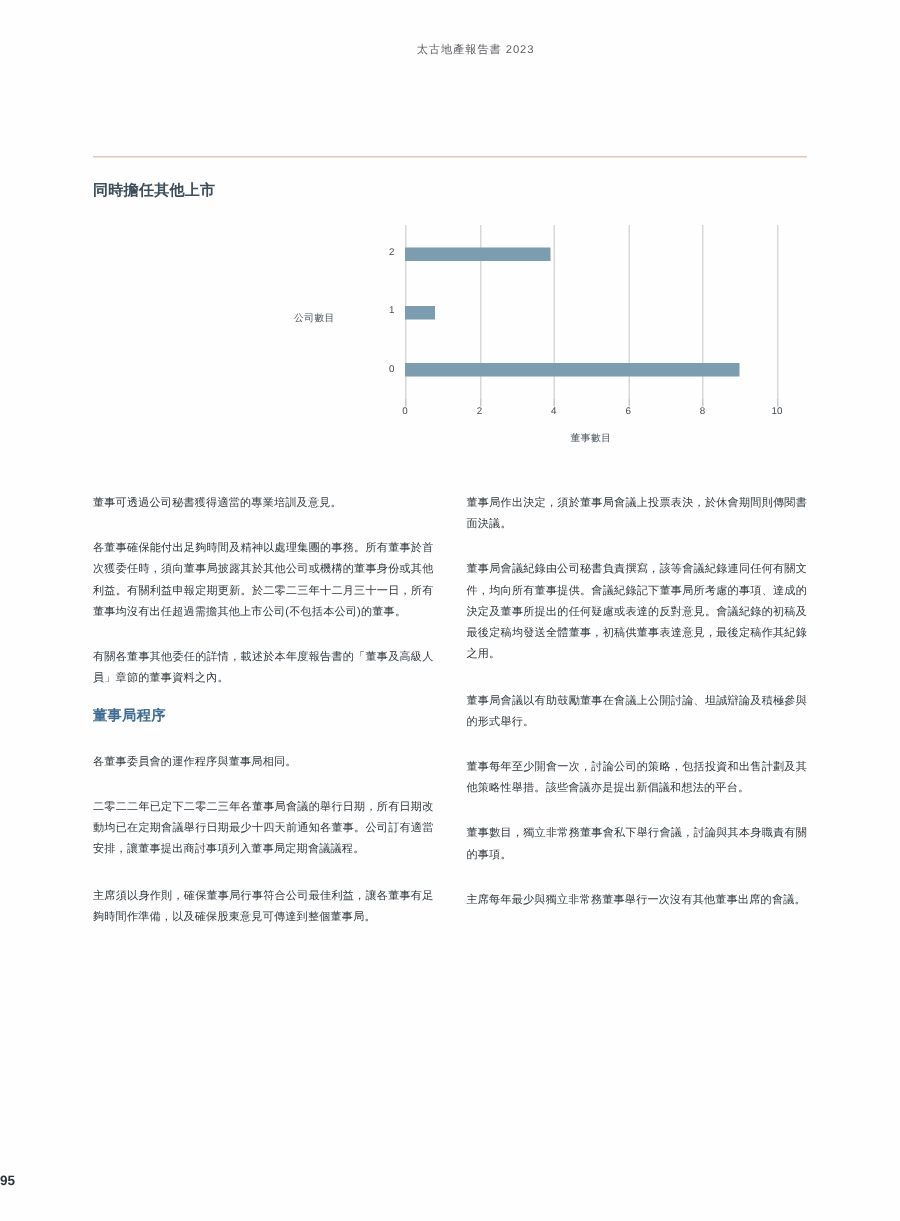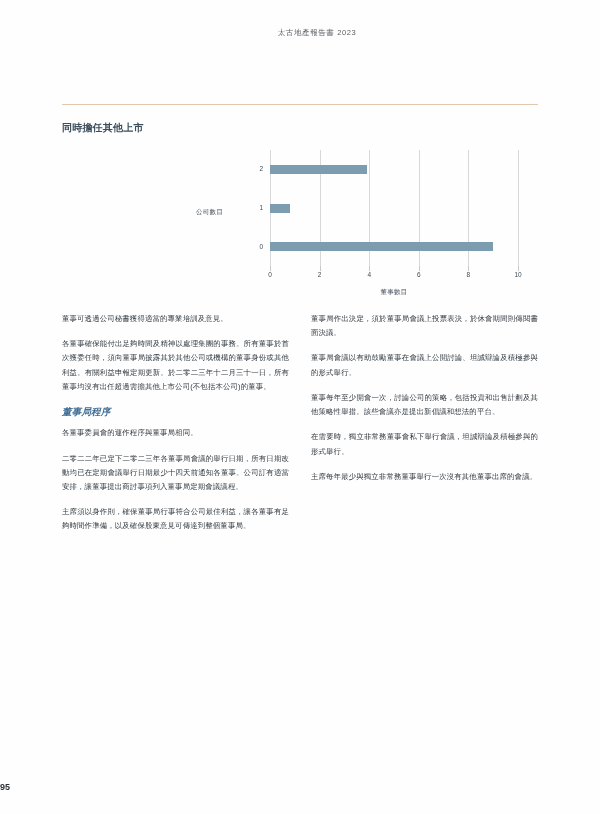--- a/index.html
+++ b/index.html
@@ -149,35 +149,34 @@
     left: 62px;
     right: 62px;
     display: flex;
     gap: 22px;
   }
   .col {
     width: 227px;
     flex: 0 0 227px;
   }
   .col p {
-    margin: 0 0 11px 0;
+    margin: 16px 0 11px 0;
     font-size: 7.4px;
     line-height: 1.92;
     color: #30383f;
     text-align: justify;
     letter-spacing: 0.15px;
   }
   .sub-heading {
     margin: 7px 0 7px 0;
     font-size: 9.5px;
     font-weight: bold;
     color: #3f6c94;
     letter-spacing: 0.2px;
     line-height: 1.5;
-    font-style: italic;
   }
 
   
   .page-number {
     position: absolute;
     bottom: 22px;
     left: 0;
     right: 0;
     font-size: 9px;
     font-weight: bold;
@@ -233,29 +232,31 @@
         <div class="xtick" style="left: 248px;">10</div>
         <div class="xtick-mark" style="left: 248px;"></div>
       </div>
     <div class="chart-xlabel">董事數目</div>
   </div>
 
   <div class="columns">
     <div class="col" id="left-col">
         <p>董事可透過公司秘書獲得適當的專業培訓及意見。</p>
         <p>各董事確保能付出足夠時間及精神以處理集團的事務。所有董事於首次獲委任時，須向董事局披露其於其他公司或機構的董事身份或其他利益。有關利益申報定期更新。於二零二三年十二月三十一日，所有董事均沒有出任超過需擔其他上市公司(不包括本公司)的董事。</p>
+        <p>有關各董事其他委任的詳情，載述於本年度報告書的「董事及高級人員」章節的董事資料之內。</p>
         <div class="sub-heading">董事局程序</div>
         <p>各董事委員會的運作程序與董事局相同。</p>
         <p>二零二二年已定下二零二三年各董事局會議的舉行日期，所有日期改動均已在定期會議舉行日期最少十四天前通知各董事。公司訂有適當安排，讓董事提出商討事項列入董事局定期會議議程。</p>
         <p>主席須以身作則，確保董事局行事符合公司最佳利益，讓各董事有足夠時間作準備，以及確保股東意見可傳達到整個董事局。</p>
       </div>
     <div class="col" id="right-col">
         <p>董事局作出決定，須於董事局會議上投票表決，於休會期間則傳閱書面決議。</p>
+        <p>董事局會議紀錄由公司秘書負責撰寫，該等會議紀錄連同任何有關文件，均向所有董事提供。會議紀錄記下董事局所考慮的事項、達成的決定及董事所提出的任何疑慮或表達的反對意見。會議紀錄的初稿及最後定稿均發送全體董事，初稿供董事表達意見，最後定稿作其紀錄之用。</p>
         <p>董事局會議以有助鼓勵董事在會議上公開討論、坦誠辯論及積極參與的形式舉行。</p>
         <p>董事每年至少開會一次，討論公司的策略，包括投資和出售計劃及其他策略性舉措。該些會議亦是提出新倡議和想法的平台。</p>
-        <p>在需要時，獨立非常務董事會私下舉行會議，坦誠辯論及積極參與的形式舉行。</p>
+        <p>董事數目，獨立非常務董事會私下舉行會議，討論與其本身職責有關的事項。</p>
         <p>主席每年最少與獨立非常務董事舉行一次沒有其他董事出席的會議。</p>
       </div>
   </div>
 
   <div class="page-number">95</div>
 
 </div>
 
 </body></html>

